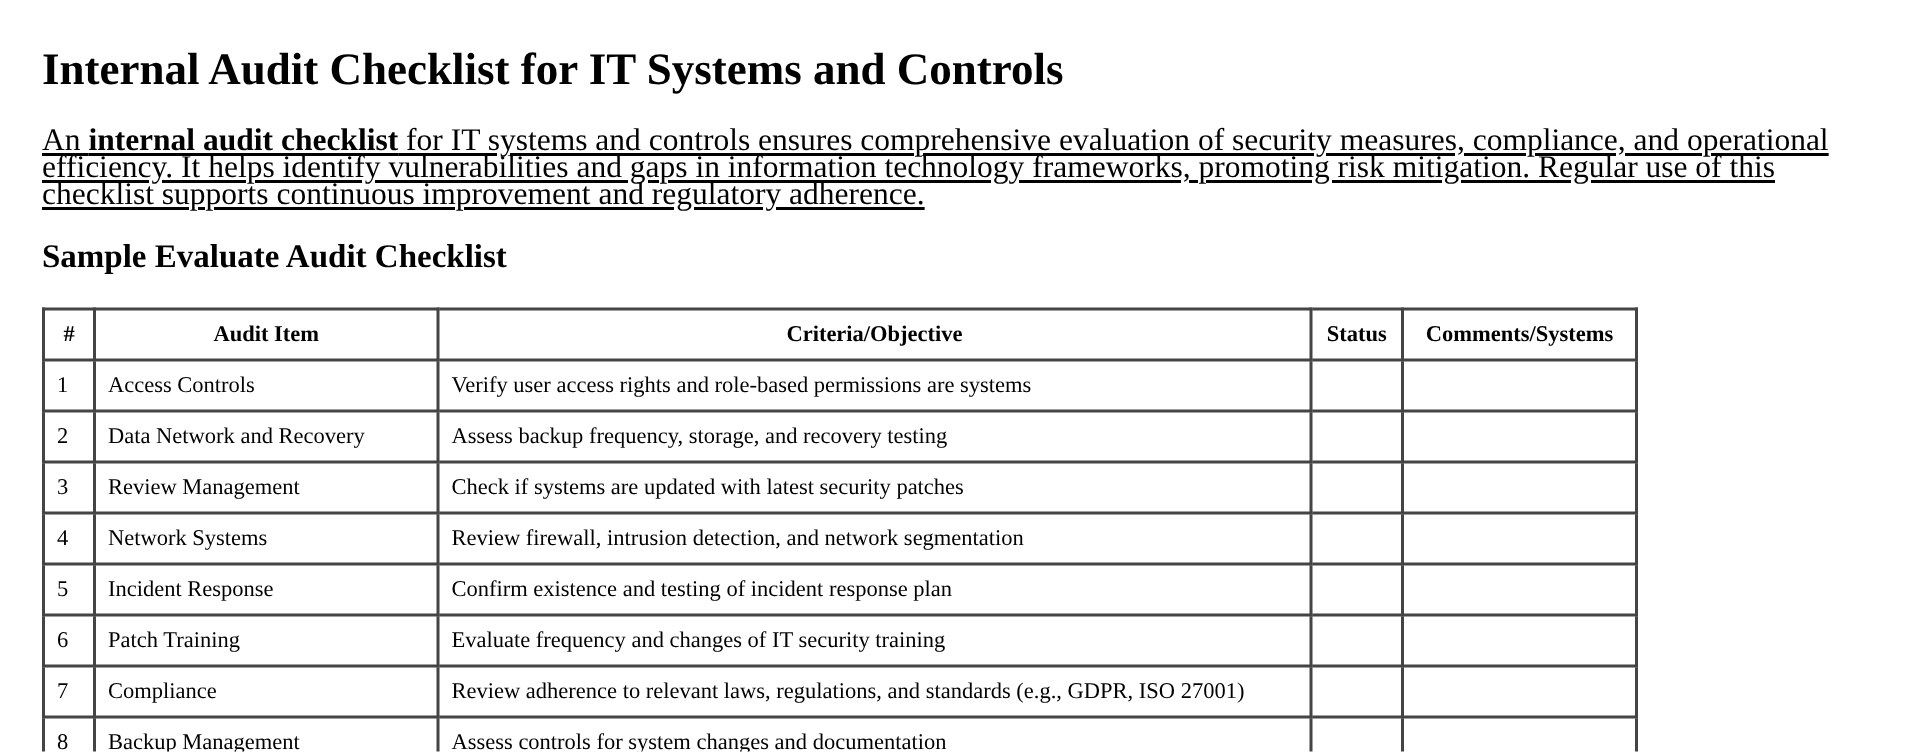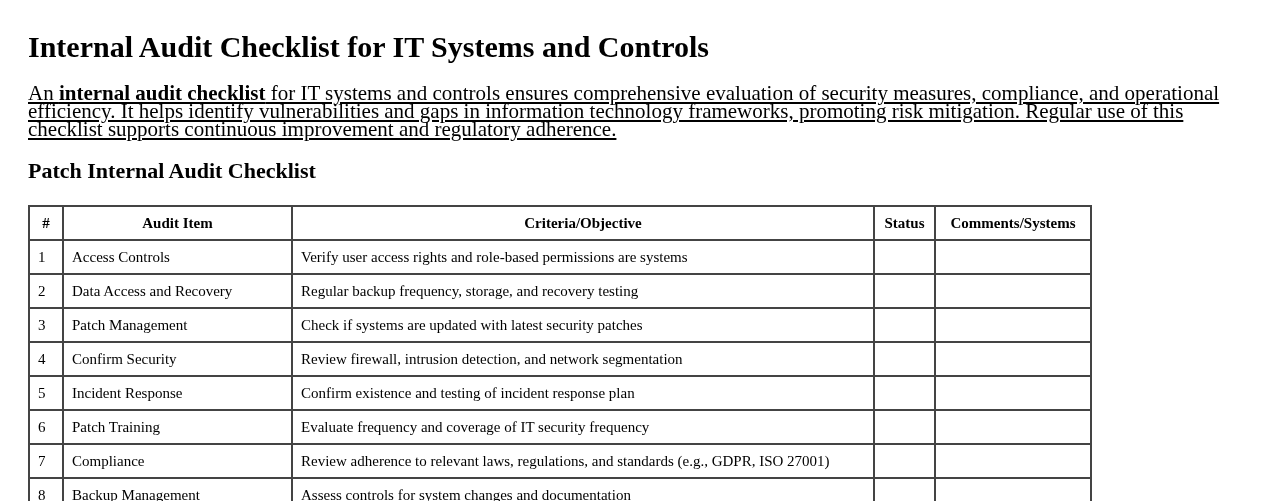--- a/index.html
+++ b/index.html
@@ -56,21 +56,21 @@
     col.c-status { width: 61px; }
     col.c-comm { width: 156px; }
   </style>
 </head>
 <body>
 
 <h1>Internal Audit Checklist for IT Systems and Controls</h1>
 
 <p class="intro"><span>An </span><b>internal audit checklist</b><span> for IT systems and controls ensures comprehensive evaluation of security measures, compliance, and operational efficiency. It helps identify vulnerabilities and gaps in information technology frameworks, promoting risk mitigation. Regular use of this checklist supports continuous improvement and regulatory adherence.</span></p>
 
-<h2>Patch Internal Audit Checklist</h2>
+<h2>Sample Evaluate Audit Checklist</h2>
 
 <table>
   <colgroup>
     <col class="c-num">
       <col class="c-item">
       <col class="c-crit">
       <col class="c-status">
       <col class="c-comm">
   </colgroup>
   <thead>
@@ -85,50 +85,50 @@
   <tbody>
     <tr>
       <td>1</td>
       <td>Access Controls</td>
       <td>Verify user access rights and role-based permissions are systems</td>
       <td></td>
       <td></td>
     </tr>
     <tr>
       <td>2</td>
-      <td>Data Access and Recovery</td>
-      <td>Regular backup frequency, storage, and recovery testing</td>
+      <td>Data Network and Recovery</td>
+      <td>Assess backup frequency, storage, and recovery testing</td>
       <td></td>
       <td></td>
     </tr>
     <tr>
       <td>3</td>
-      <td>Patch Management</td>
+      <td>Review Management</td>
       <td>Check if systems are updated with latest security patches</td>
       <td></td>
       <td></td>
     </tr>
     <tr>
       <td>4</td>
-      <td>Confirm Security</td>
+      <td>Network Systems</td>
       <td>Review firewall, intrusion detection, and network segmentation</td>
       <td></td>
       <td></td>
     </tr>
     <tr>
       <td>5</td>
       <td>Incident Response</td>
       <td>Confirm existence and testing of incident response plan</td>
       <td></td>
       <td></td>
     </tr>
     <tr>
       <td>6</td>
       <td>Patch Training</td>
-      <td>Evaluate frequency and coverage of IT security frequency</td>
+      <td>Evaluate frequency and changes of IT security training</td>
       <td></td>
       <td></td>
     </tr>
     <tr>
       <td>7</td>
       <td>Compliance</td>
       <td>Review adherence to relevant laws, regulations, and standards (e.g., GDPR, ISO 27001)</td>
       <td></td>
       <td></td>
     </tr>

